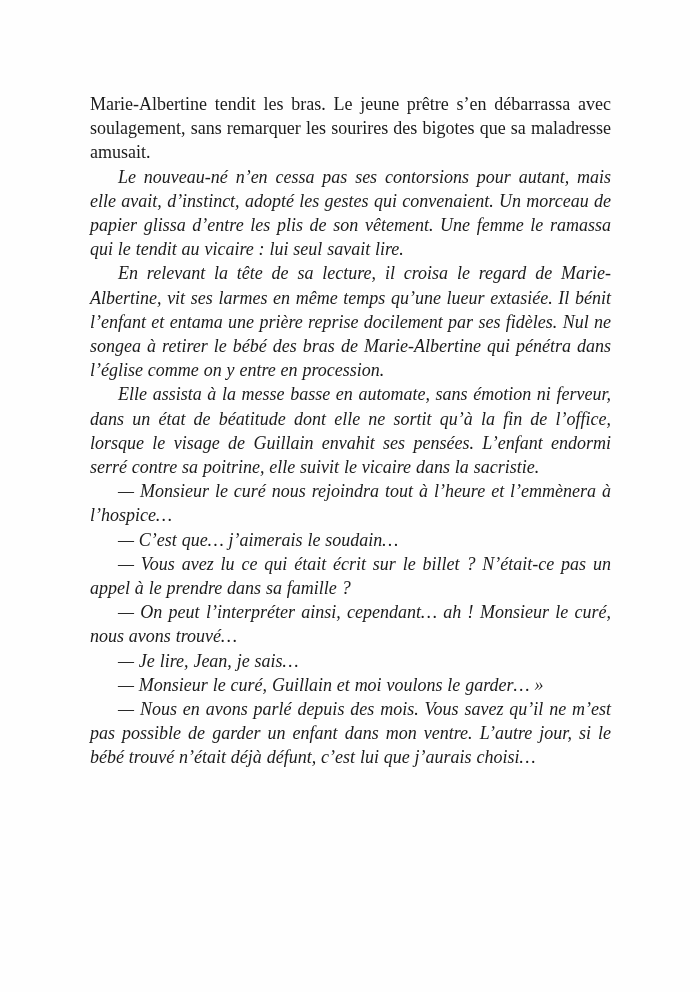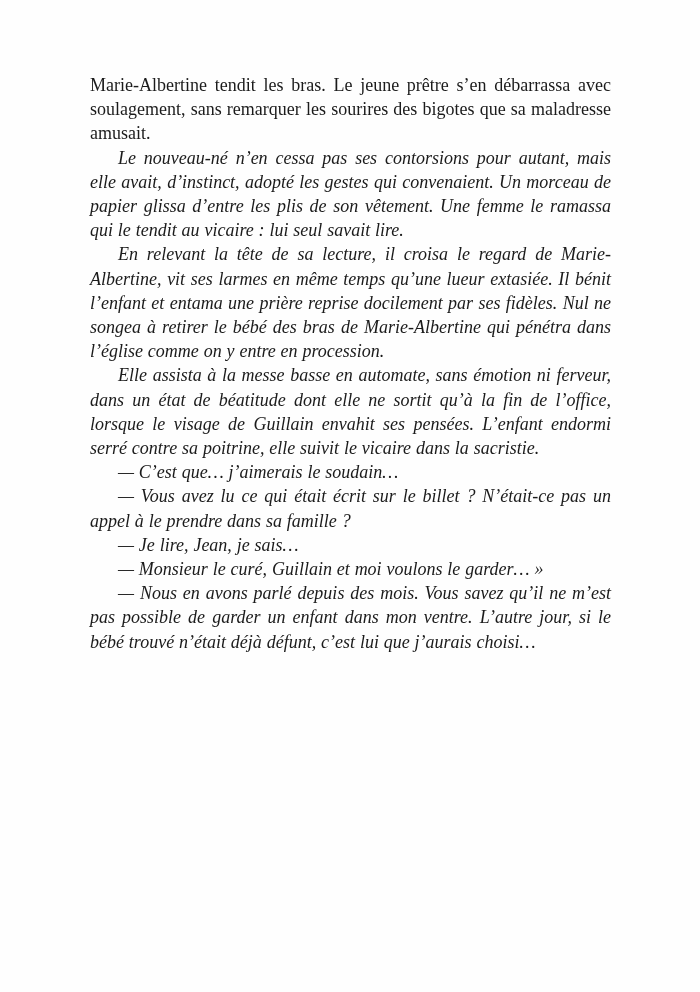--- a/index.html
+++ b/index.html
@@ -42,24 +42,26 @@
     font-style: italic;
   }
   .para.italic {
     font-style: italic;
   }
 </style>
 </head>
 <body>
 
 <div class="book-page" style="background: rgb(254, 254, 254);">
-  <div class="text-block" id="text-block" style="color: rgb(27, 27, 27);">
+  <div class="text-block" id="text-block" style="color: rgb(27, 27, 27); margin-top: 19px;">
       <p class="para">Marie-Albertine tendit les bras. Le jeune prêtre s’en débarrassa avec soulagement, sans remarquer les sourires des bigotes que sa maladresse amusait.</p>
       <p class="para indent">Le nouveau-né n’en cessa pas ses contorsions pour autant, mais elle avait, d’instinct, adopté les gestes qui convenaient. Un morceau de papier glissa d’entre les plis de son vêtement. Une femme le ramassa qui le tendit au vicaire&nbsp;: lui seul savait lire.</p>
       <p class="para indent">En relevant la tête de sa lecture, il croisa le regard de Marie-Albertine, vit ses larmes en même temps qu’une lueur extasiée. Il bénit l’enfant et entama une prière reprise docilement par ses fidèles. Nul ne songea à retirer le bébé des bras de Marie-Albertine qui pénétra dans l’église comme on y entre en procession.</p>
       <p class="para indent">Elle assista à la messe basse en automate, sans émotion ni ferveur, dans un état de béatitude dont elle ne sortit qu’à la fin de l’office, lorsque le visage de Guillain envahit ses pensées. L’enfant endormi serré contre sa poitrine, elle suivit le vicaire dans la sacristie.</p>
+      <p class="para indent">— Monsieur le curé nous rejoindra tout à l’heure et l’emmènera à l’hospice…</p>
       <p class="para indent">— C’est que… j’aimerais le soudain…</p>
       <p class="para indent">— Vous avez lu ce qui était écrit sur le billet&nbsp;? N’était-ce pas un appel à le prendre dans sa famille&nbsp;?</p>
+      <p class="para indent">— On peut l’interpréter ainsi, cependant… ah&nbsp;! Monsieur le curé, nous avons trouvé…</p>
       <p class="para indent">— Je lire, Jean, je sais…</p>
       <p class="para indent">— Monsieur le curé, Guillain et moi voulons le garder…&nbsp;»</p>
       <p class="para indent">— Nous en avons parlé depuis des mois. Vous savez qu’il ne m’est pas possible de garder un enfant dans mon ventre. L’autre jour, si le bébé trouvé n’était déjà défunt, c’est lui que j’aurais choisi…</p>
     </div>
 </div>
 
 </body></html>

